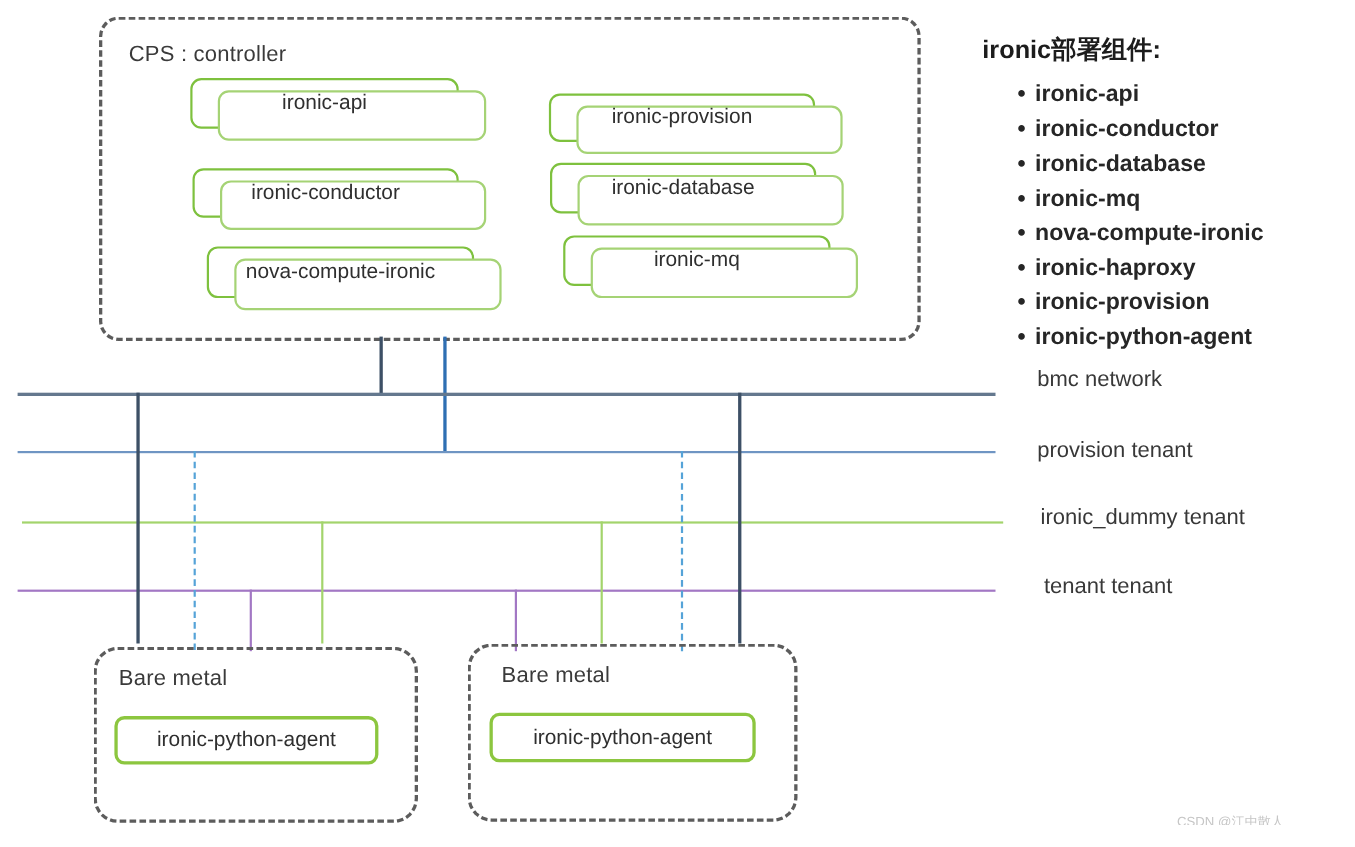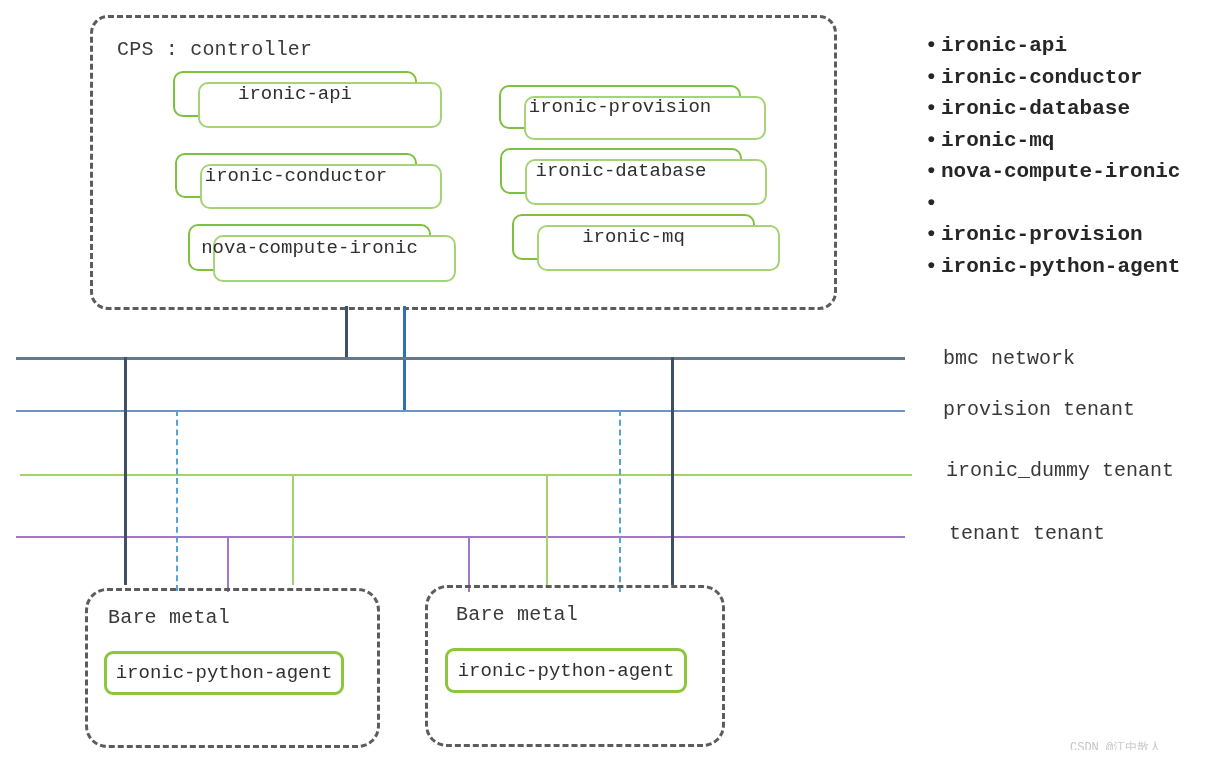--- a/index.html
+++ b/index.html
@@ -1,18 +1,18 @@
 <!DOCTYPE html>
 <html><head>
 <meta charset="utf-8">
 <style>
   html,body{margin:0;padding:0;background:#fff;}
   #canvas{
     position:relative;width:1232px;height:750px;background:#ffffff;overflow:hidden;
-    font-family:Liberation Mono, monospace;color:#333;
+    font-family:Liberation Sans, sans-serif;color:#333;
   }
   
   .dashed-box{position:absolute;border:3px dashed #5c5c5c;border-radius:18px;background:transparent;}
   .dashed-box .box-title{position:absolute;font-size:20px;color:#3a3a3a;letter-spacing:.2px;}
   
   .comp{position:absolute;background:#fff;border:2.5px solid #7ec13e;border-radius:10px;
         display:flex;align-items:center;justify-content:center;z-index:2;}
   .comp::before{content:"";position:absolute;left:23px;top:9px;width:100%;height:100%;
         border:2.5px solid #a5d375;border-radius:10px;z-index:-1;background:#fff;}
   .comp .comp-label{font-size:19px;color:#2f2f2f;position:relative;z-index:3;}
@@ -68,21 +68,21 @@
   </div>
 
   <div class="vline v-dark" style="left:345px;top:306px;height:52px;"></div>
   <div class="vline v-blue" style="left:403px;top:306px;height:105px;"></div>
 
   <div class="hline" style="left:16px;top:357px;width:889px;background:#64788e;height:2.5px;"></div>
   <div class="hline" style="left:16px;top:410px;width:889px;background:#6f95c3;"></div>
   <div class="hline" style="left:20px;top:474px;width:892px;background:#a3d46c;"></div>
   <div class="hline" style="left:16px;top:536px;width:889px;background:#a277c4;"></div>
 
-  <span class="net-label" style="left:943px;top:347px;">bmc network</span>
+  <span class="net-label" style="left:943px;top:334px;">bmc network</span>
   <span class="net-label" style="left:943px;top:398px;">provision tenant</span>
   <span class="net-label" style="left:946px;top:459px;">ironic_dummy tenant</span>
   <span class="net-label" style="left:949px;top:522px;">tenant tenant</span>
 
   <div class="vline v-dark" style="left:124px;top:357px;height:228px;"></div>
   <div class="vline v-dashed" style="left:176px;top:410px;height:181px;"></div>
   <div class="vline v-purple" style="left:227px;top:536px;height:56px;"></div>
   <div class="vline v-green" style="left:292px;top:474px;height:111px;"></div>
 
   <div class="vline v-purple" style="left:468px;top:536px;height:56px;"></div>
@@ -94,20 +94,21 @@
     <span class="box-title" style="left:20px;top:15px;">Bare metal</span>
   </div>
   <div class="green-box" style="left:104px;top:651px;width:234px;height:38px;">ironic-python-agent</div>
 
   <div class="dashed-box" style="left:425px;top:585px;width:294px;height:156px;border-radius:22px;">
     <span class="box-title" style="left:28px;top:15px;">Bare metal</span>
   </div>
   <div class="green-box" style="left:445px;top:648px;width:236px;height:39px;">ironic-python-agent</div>
 
   <div id="legend">
+    <p class="legend-title">ironic部署组件:</p>
     <ul>
       <li>
           <span class="bullet">•</span>
           <span>ironic-api</span>
         </li>
       <li>
           <span class="bullet">•</span>
           <span>ironic-conductor</span>
         </li>
       <li>
@@ -117,20 +118,21 @@
       <li>
           <span class="bullet">•</span>
           <span>ironic-mq</span>
         </li>
       <li>
           <span class="bullet">•</span>
           <span>nova-compute-ironic</span>
         </li>
       <li>
           <span class="bullet">•</span>
+          <span>ironic-haproxy</span>
         </li>
       <li>
           <span class="bullet">•</span>
           <span>ironic-provision</span>
         </li>
       <li>
           <span class="bullet">•</span>
           <span>ironic-python-agent</span>
         </li>
     </ul>

